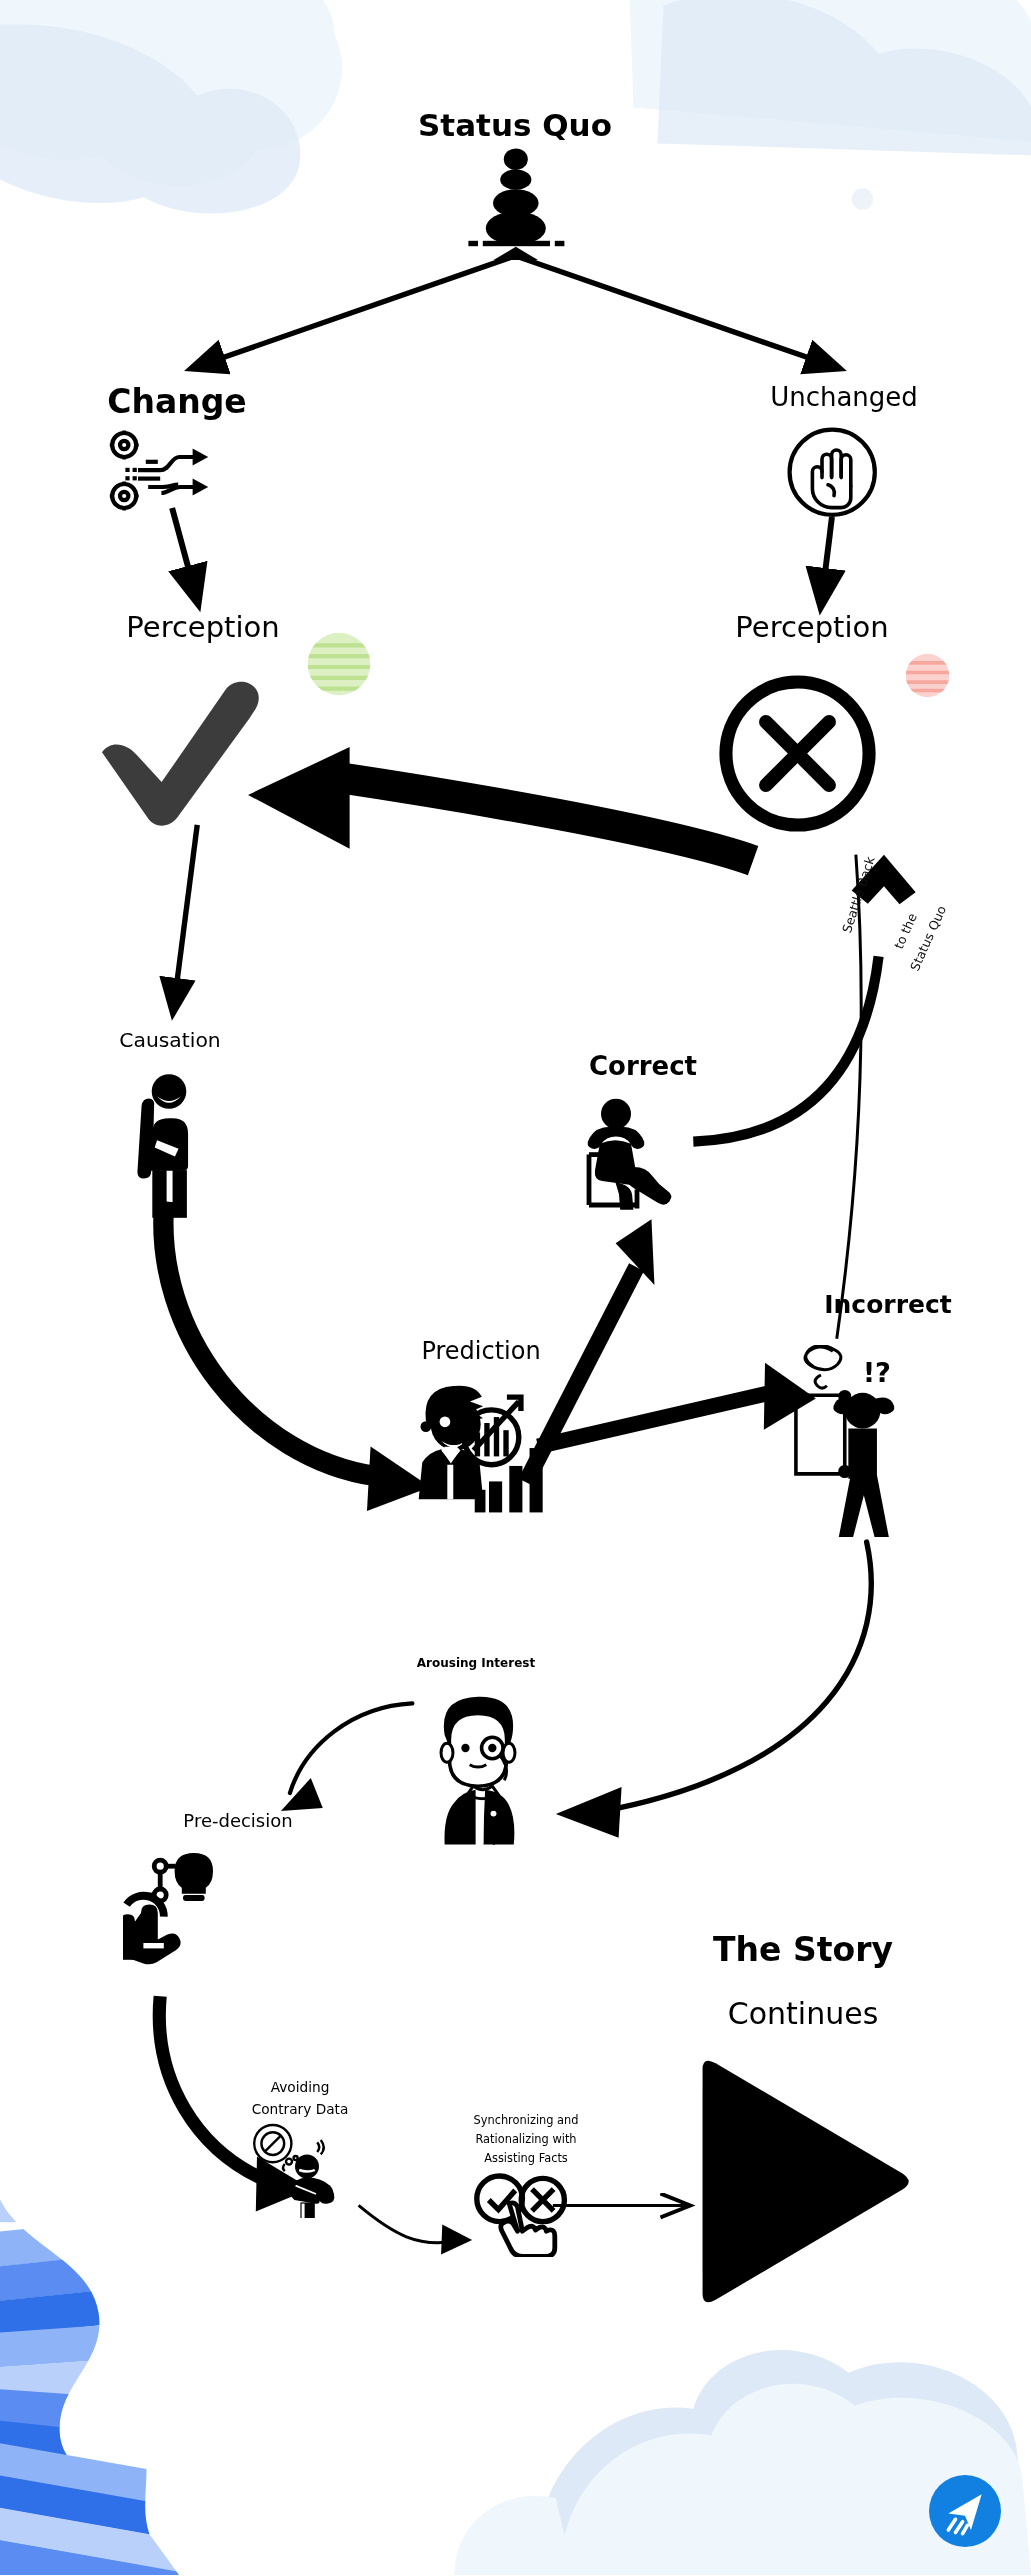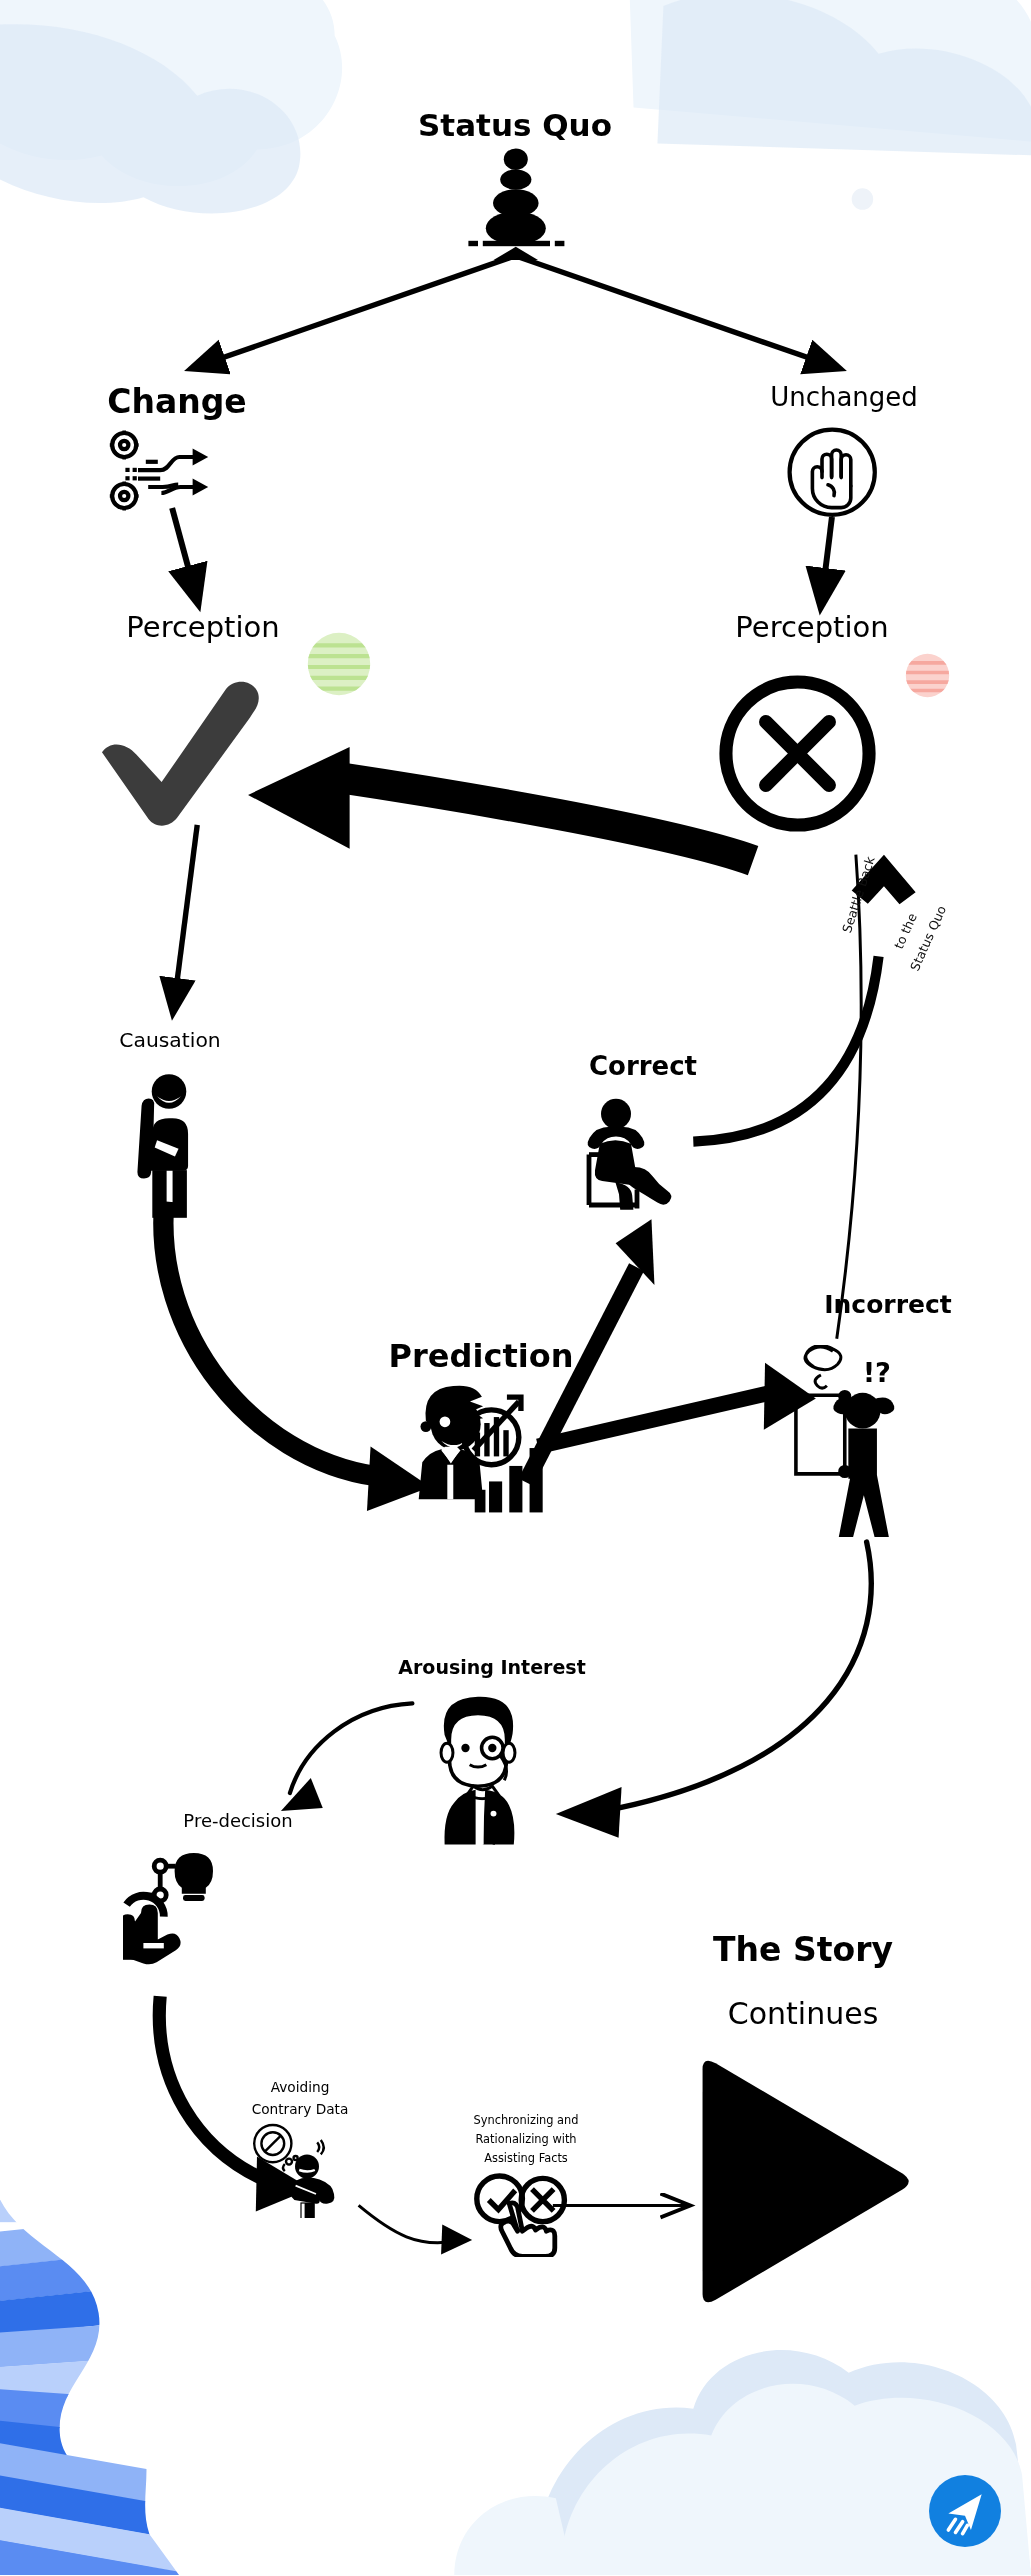--- a/index.html
+++ b/index.html
@@ -32,23 +32,23 @@
     font-family: "DejaVu Sans", sans-serif;
   }
   .lbl-center { transform: translateX(-50%); text-align: center; }
 
   .t-statusquo { font-size: 31px; font-weight: 700; }
   .t-branch    { font-size: 33px; font-weight: 700; }
   .t-branch-r  { font-size: 26px; font-weight: 400; }
   .t-perc      { font-size: 29px; font-weight: 400; }
   .t-causation { font-size: 20.3px; font-weight: 400; }
   .t-correct   { font-size: 26px; font-weight: 700; }
-  .t-prediction{ font-size: 32px; font-weight: 700; }
+  .t-prediction{ font-size: 24px; font-weight: 400; }
   .t-incorrect { font-size: 25px; font-weight: 700; }
-  .t-arousing  { font-size: 19px; font-weight: 700; margin-left: 16px; }
+  .t-arousing  { font-size: 12px; font-weight: 700; }
   .t-predecision{ font-size: 18px; font-weight: 400; margin-left: 44px; }
   .t-small     { font-size: 13.7px; font-weight: 400; text-align:center; }
   .t-xsmall    { font-size: 11.4px; font-weight: 400; text-align:center; }
   .t-story-b   { font-size: 33px; font-weight: 700; }
   .t-story-r   { font-size: 30px; font-weight: 400; }
 
   .vert-label {
     position: absolute;
     font-size: 12.6px;
     color: #111;

